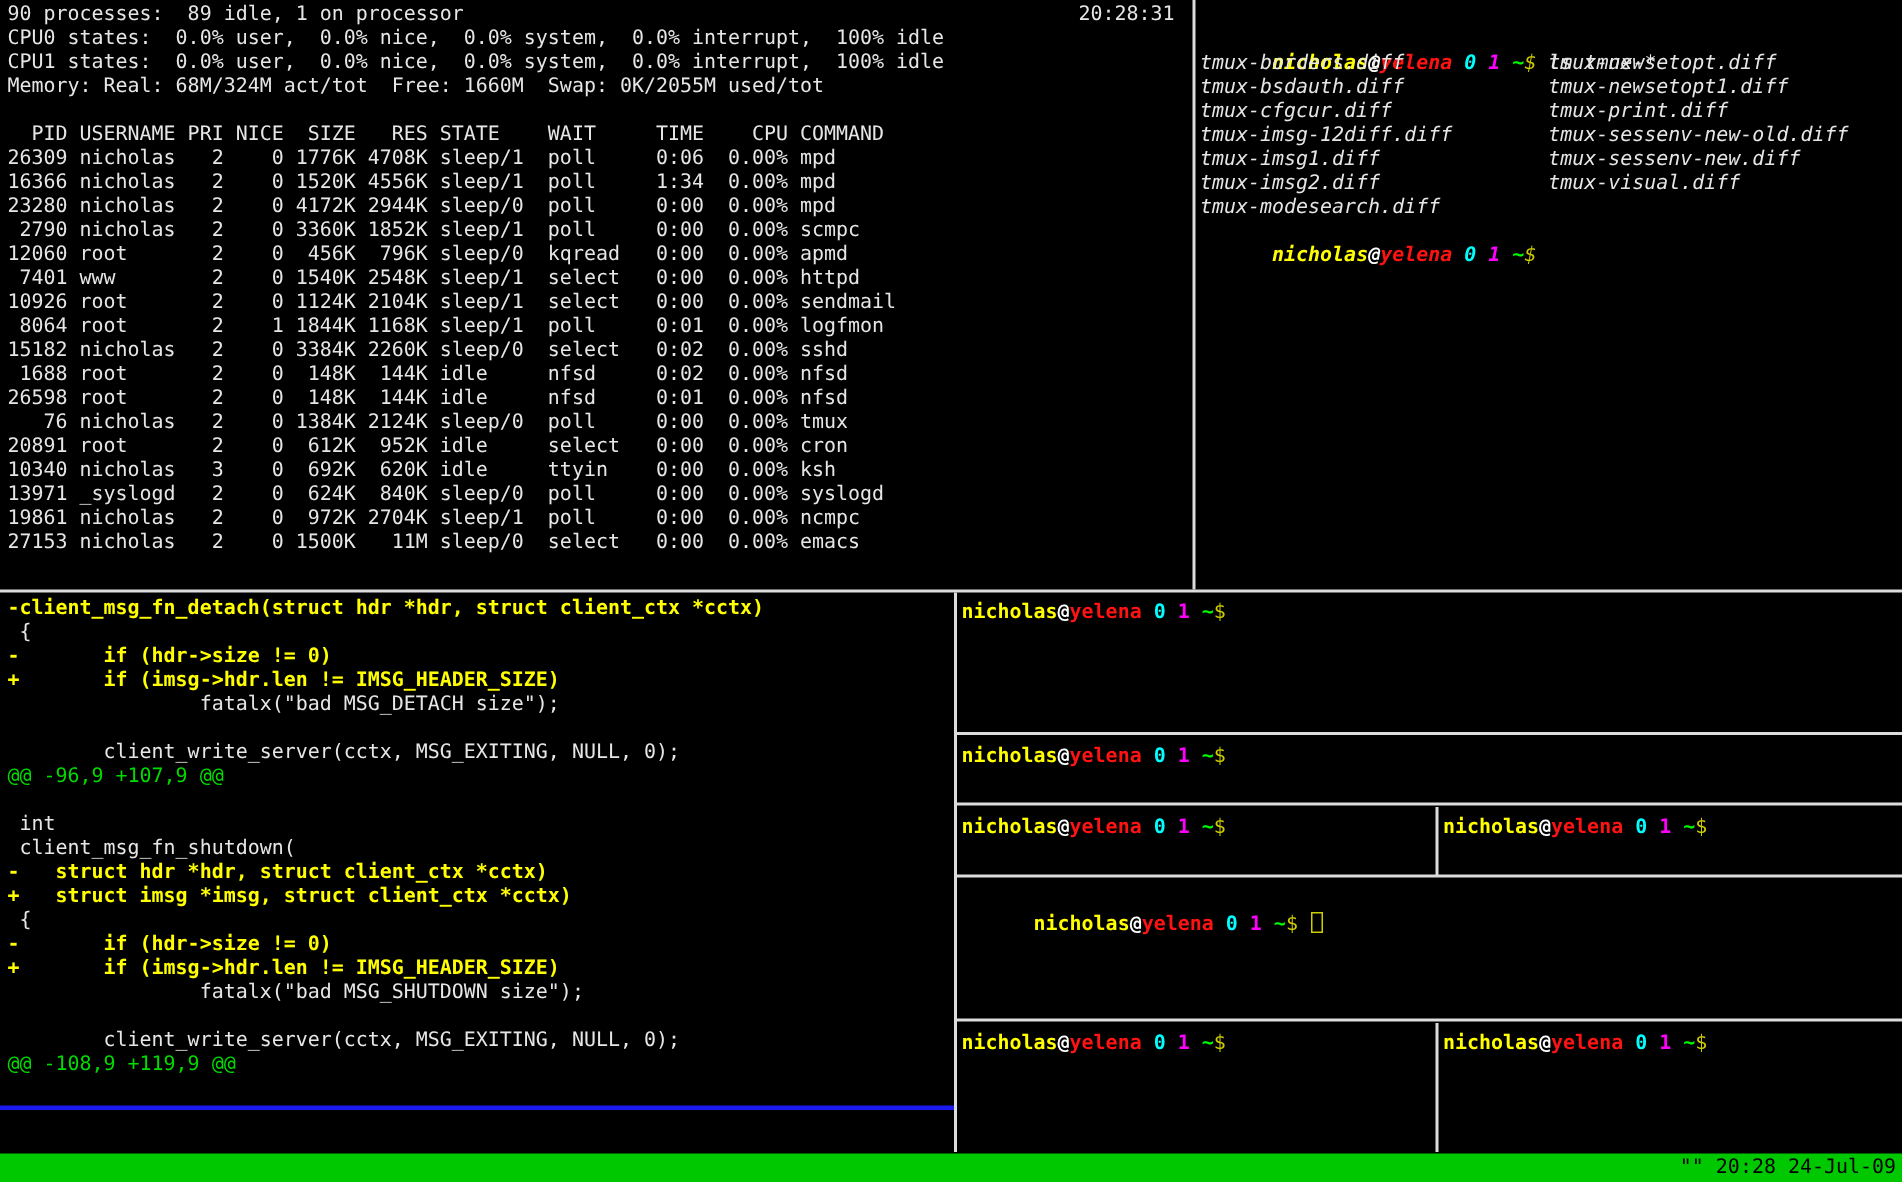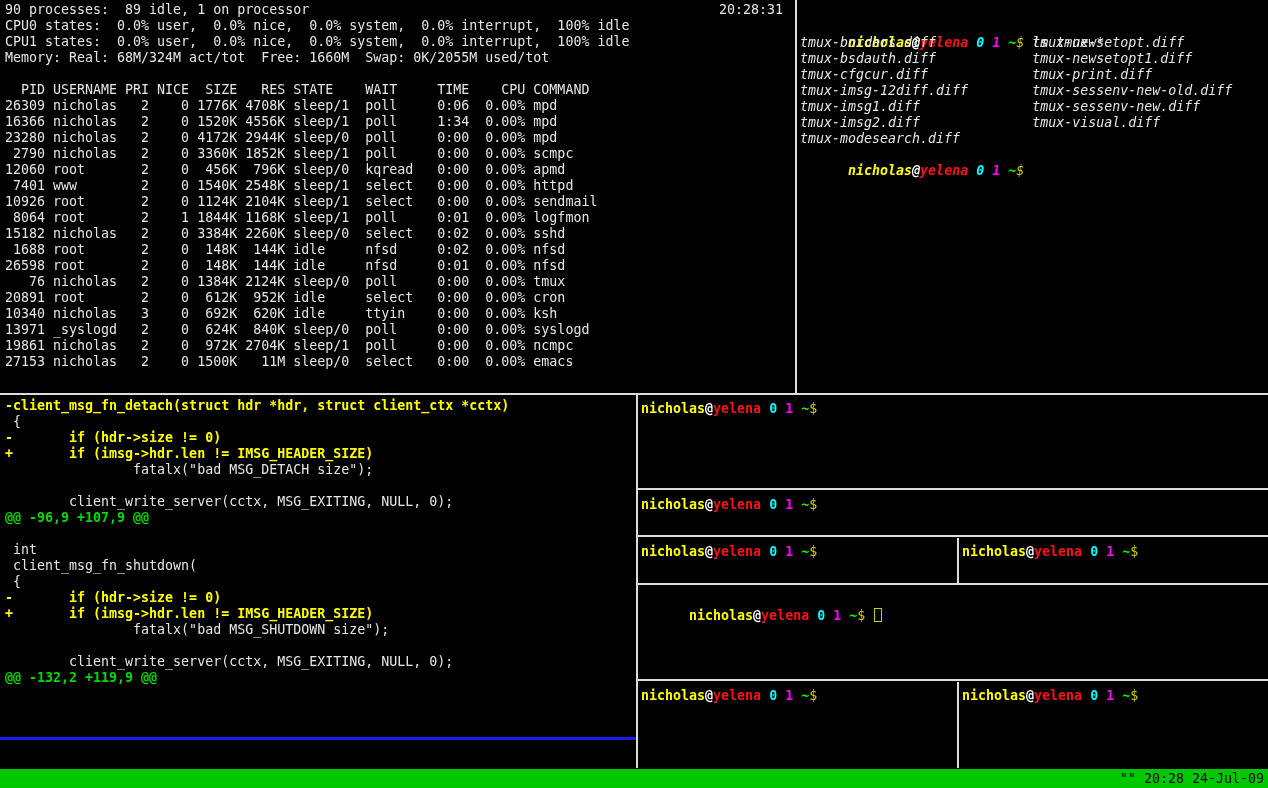--- a/index.html
+++ b/index.html
@@ -17,21 +17,21 @@
   .yellow-b{color:var(--yellow);font-weight:bold;}
   .white-b{color:#ffffff;font-weight:bold;}
   .red-b{color:var(--red);font-weight:bold;}
   .cyan-b{color:var(--cyan);font-weight:bold;}
   .magenta-b{color:var(--magenta);font-weight:bold;}
   .green-b{color:var(--green);font-weight:bold;}
   .dimyellow{color:var(--dimyellow);}
   
   #diff-lines{white-space:pre;}
   .diff-rm,.diff-add{color:var(--yellow);font-weight:bold;}
-  .diff-hunk{color:var(--hunk);font-weight:bold;}
+  .diff-hunk{color:var(--hunk);font-weight:normal;}
   .diff-ctx{color:var(--white);}
   
   #mode-line{
     position:absolute;left:0;top:341px;width:636px;height:17px;
     background:var(--modelineblue);color:#ffffff;white-space:pre;overflow:hidden;
     line-height:17px;padding-left:3px;box-sizing:border-box;
   }
   
   #top-clock{position:absolute;right:12px;top:2px;margin-left:44px;}
   
@@ -104,27 +104,29 @@
 </span><span class="diff-ctx"> {
 </span><span class="diff-rm">-       if (hdr-&gt;size != 0)
 </span><span class="diff-add">+       if (imsg-&gt;hdr.len != IMSG_HEADER_SIZE)
 </span><span class="diff-ctx">                fatalx("bad MSG_DETACH size");
 </span><span class="diff-ctx">
 </span><span class="diff-ctx">        client_write_server(cctx, MSG_EXITING, NULL, 0);
 </span><span class="diff-hunk">@@ -96,9 +107,9 @@
 </span><span class="diff-ctx">
 </span><span class="diff-ctx"> int
 </span><span class="diff-ctx"> client_msg_fn_shutdown(
+</span><span class="diff-rm">-   struct hdr *hdr, struct client_ctx *cctx)
+</span><span class="diff-add">+   struct imsg *imsg, struct client_ctx *cctx)
 </span><span class="diff-ctx"> {
 </span><span class="diff-rm">-       if (hdr-&gt;size != 0)
 </span><span class="diff-add">+       if (imsg-&gt;hdr.len != IMSG_HEADER_SIZE)
 </span><span class="diff-ctx">                fatalx("bad MSG_SHUTDOWN size");
 </span><span class="diff-ctx">
 </span><span class="diff-ctx">        client_write_server(cctx, MSG_EXITING, NULL, 0);
-</span><span class="diff-hunk">@@ -132,2 +119,9 @@
+</span><span class="diff-hunk">@@ -108,9 +119,9 @@
 </span></pre>
     <div id="mode-line">
       
     </div>
   </div>
 
   <div class="border" style="left:636px;top:395px;width:2px;height:373px;"></div>
 
   <div class="pane" style="left:641px;top:396px;width:627px;height:91px;padding-top:5px;">
     <div class="line"><span class="prompt"><span class="yellow-b">nicholas</span><span class="white-b">@</span><span class="red-b">yelena</span><span> </span><span class="cyan-b">0</span><span> </span><span class="magenta-b">1</span><span> </span><span class="green-b">~</span><span class="dimyellow">$ </span></span></div>

